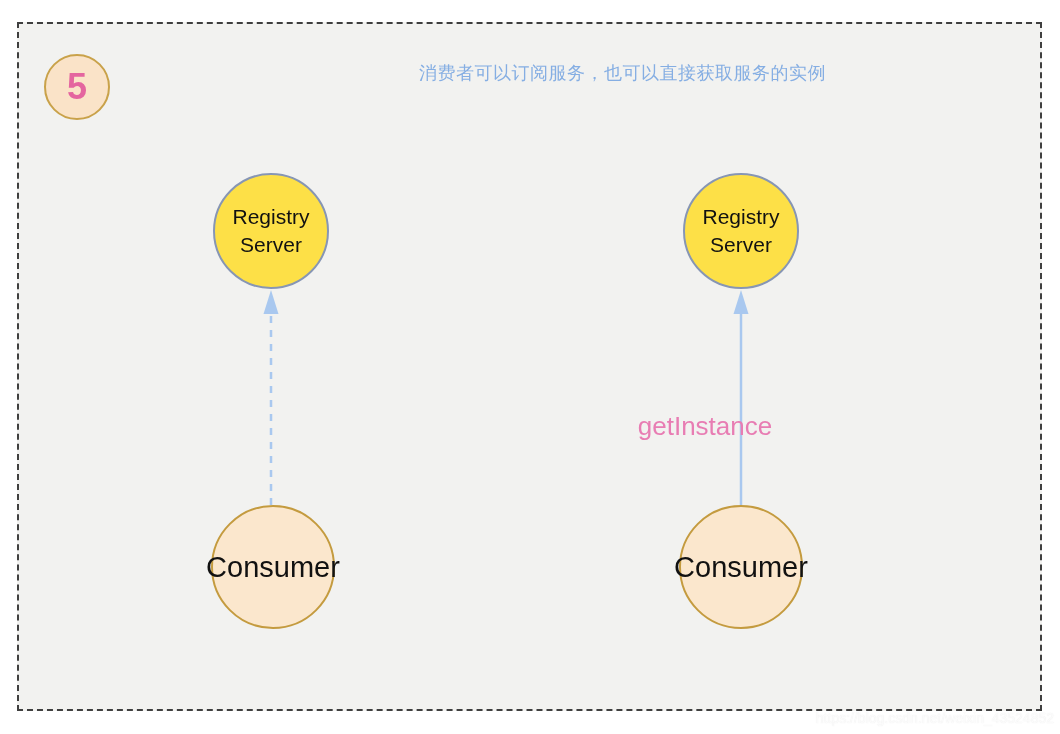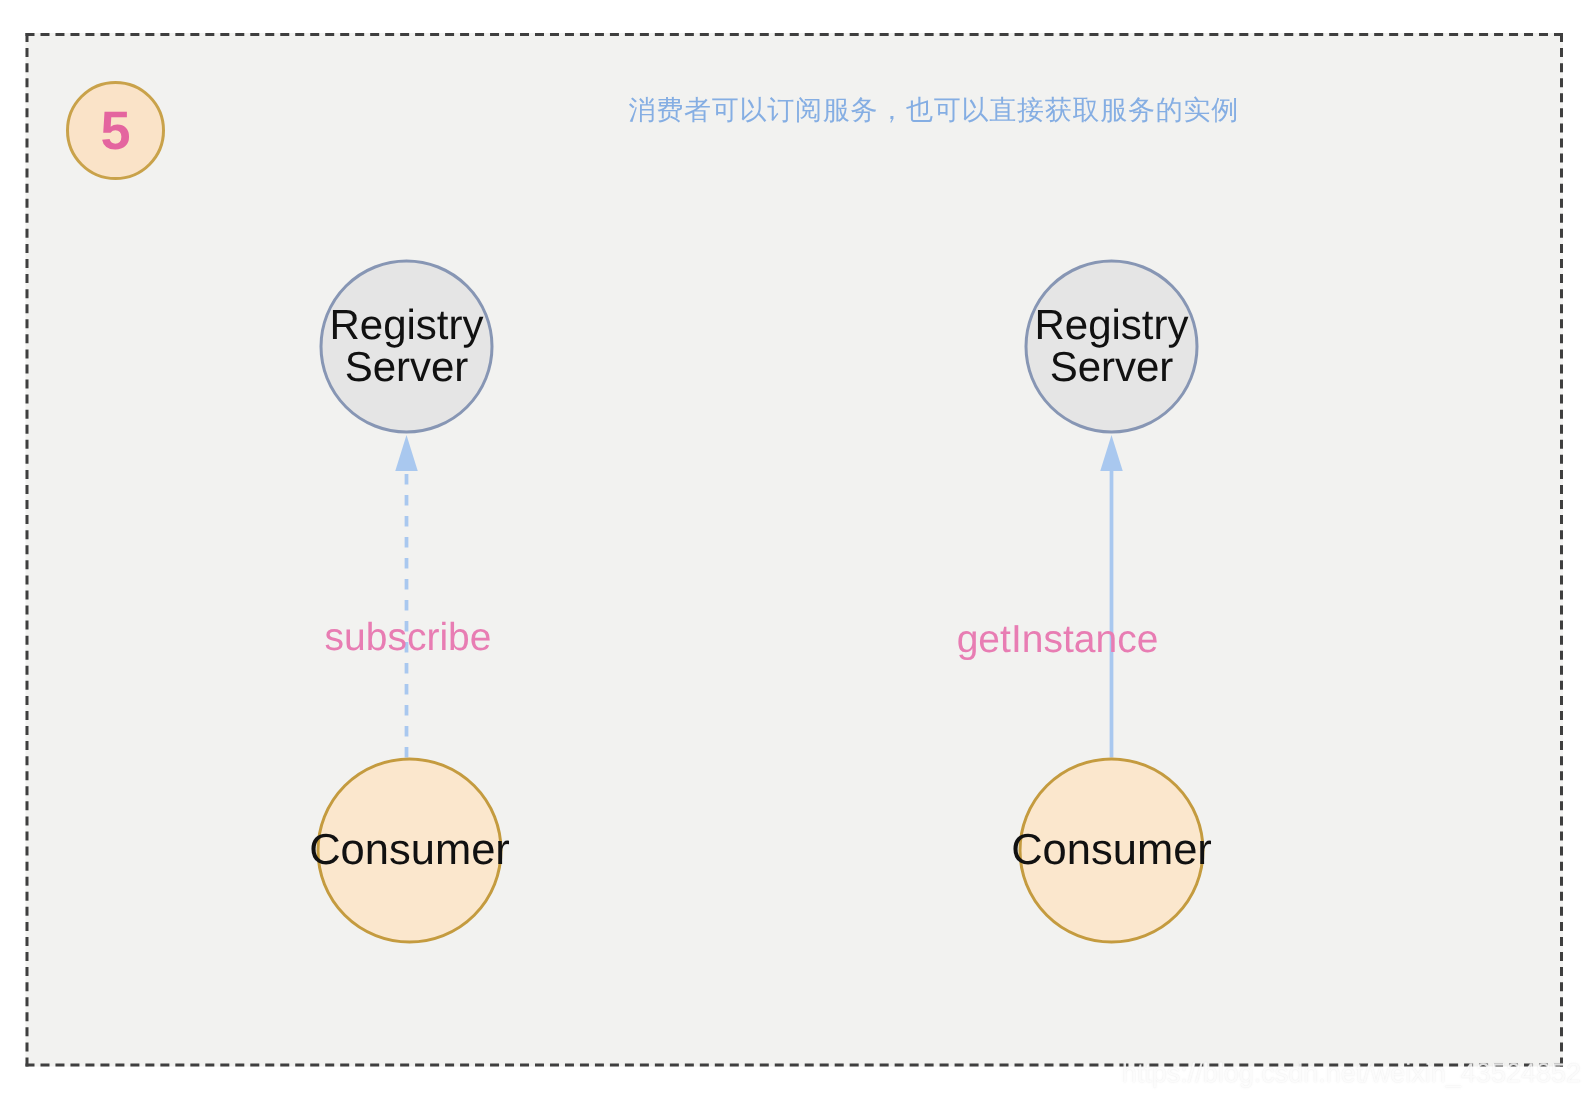--- a/index.html
+++ b/index.html
@@ -47,23 +47,23 @@
     position: absolute;
     border-radius: 50%;
     display: flex; flex-direction: column;
     align-items: center; justify-content: center;
     text-align: center;
     color: #111111;
     z-index: 2;
   }
   .node.registry {
     width: 116px; height: 116px;
-    background: #e5e5e5;
+    background: #fde047;
     border: 2px solid #8796b4;
-    font-size: 28px; line-height: 28px;
+    font-size: 21px; line-height: 28px;
   }
   .node.consumer {
     width: 124px; height: 124px;
     background: #fbe7cd;
     border: 2px solid #c49b3f;
     font-size: 29px; line-height: 30px;
   }
   #registry-left  { left: 213px; top: 173px; }
   #registry-right { left: 683px; top: 173px; }
   #consumer-left  { left: 211px; top: 505px; }
@@ -82,21 +82,21 @@
     white-space: nowrap;
     z-index: 2;
   }
   #edge-label-left  { left: 272px; top: 425px; }
   #edge-label-right { left: 705px; top: 426px; }
   .watermark {
     position: absolute;
     right: 6px; bottom: 8px;
     color: rgba(255,255,255,0.82);
     text-shadow: 0 0 1px rgba(180,180,180,0.35);
-    font-size: 18px;
+    font-size: 14px;
     z-index: 4;
     white-space: nowrap;
   }
 </style>
 </head>
 <body>
 
 <div class="canvas">
 
   <div class="frame"></div>
@@ -131,19 +131,18 @@
   </div>
 
   <div class="node consumer" id="consumer-left">
     <span>Consumer</span>
   </div>
 
   <div class="node consumer" id="consumer-right">
     <span>Consumer</span>
   </div>
 
-  <div class="edge-label" id="edge-label-left">subscribe</div>
 
   <div class="edge-label" id="edge-label-right">getInstance</div>
 
   <div class="watermark">https://blog.csdn.net/weixin_43524852</div>
 
 </div>
 
 </body></html>

